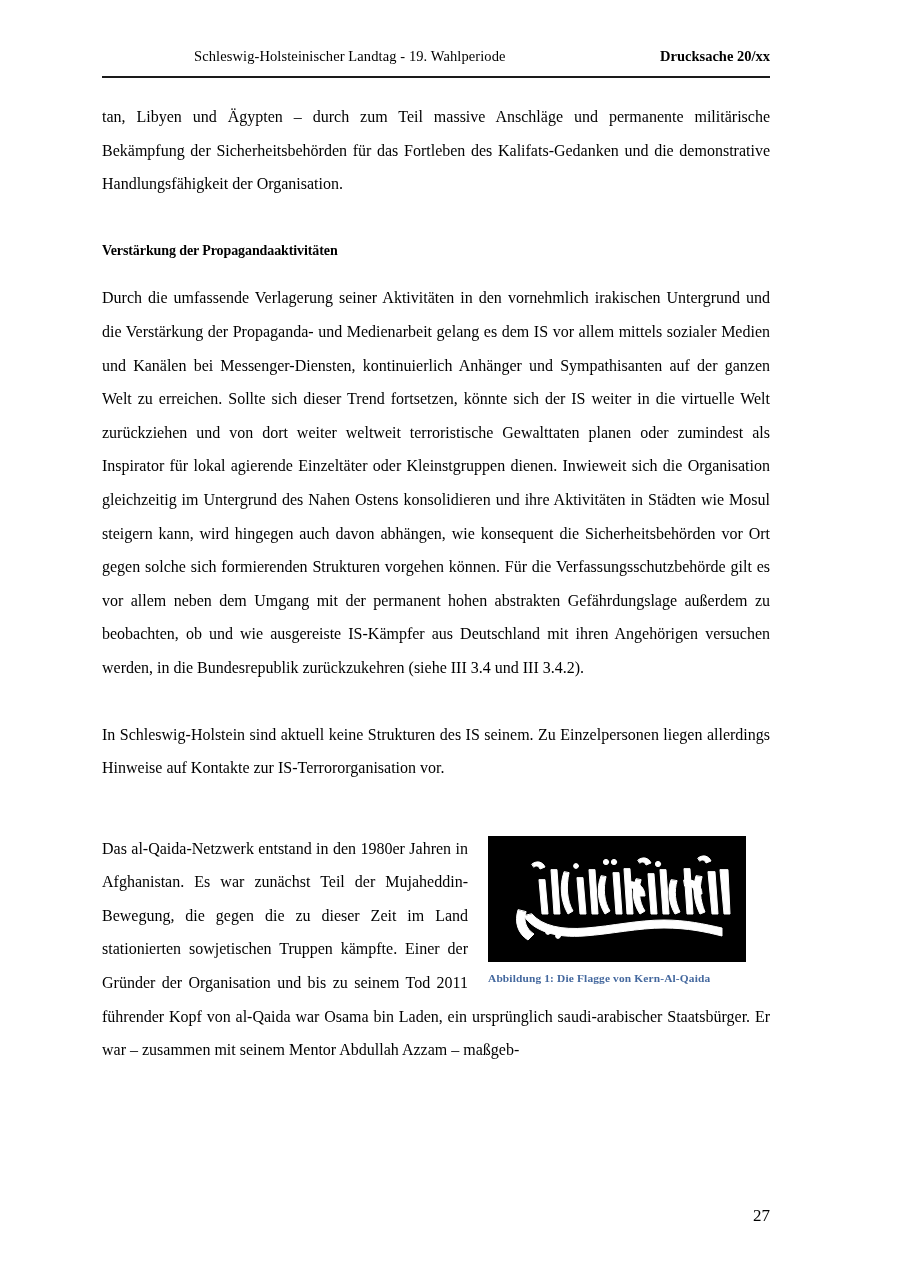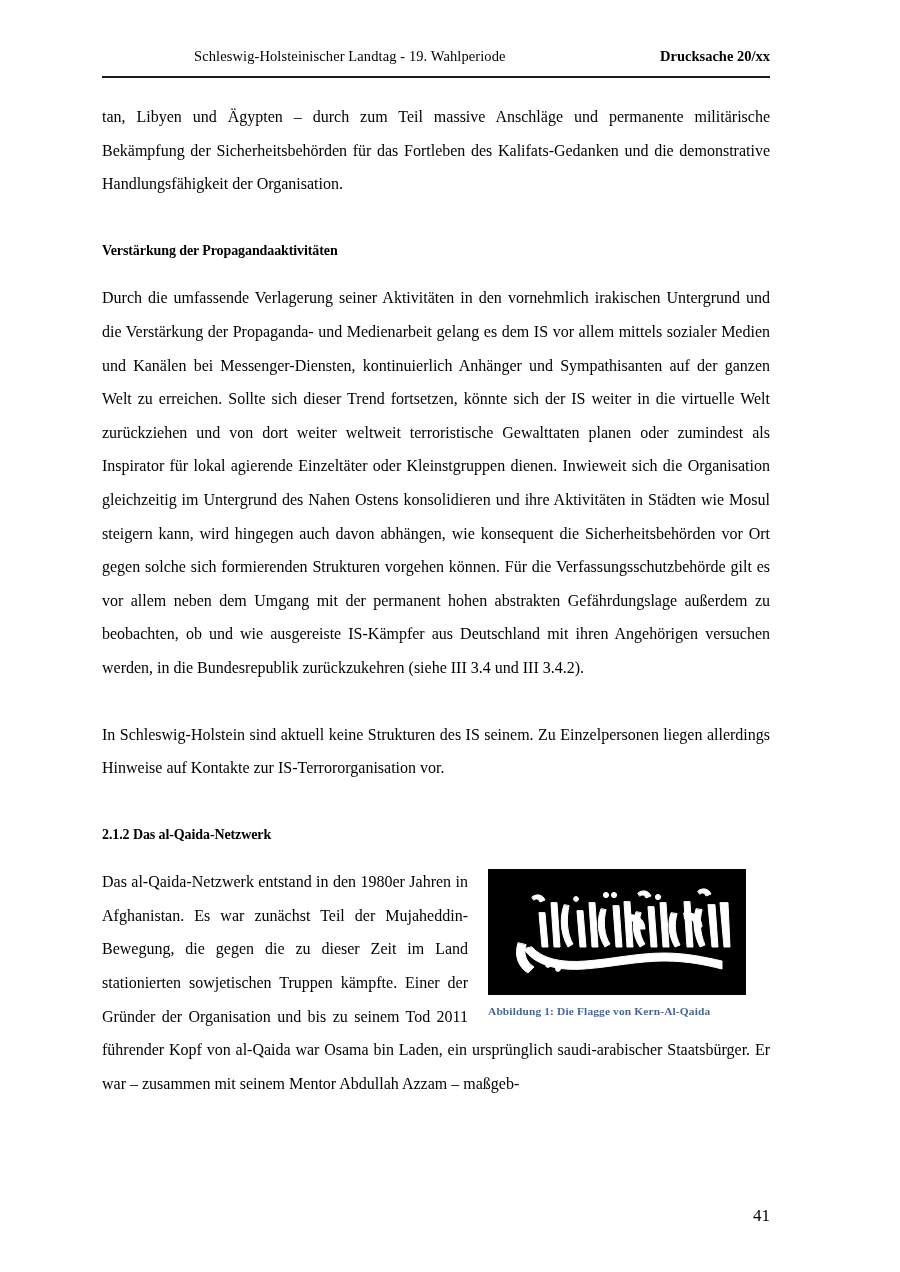--- a/index.html
+++ b/index.html
@@ -139,21 +139,20 @@
     <div class="spacer-sm"></div>
 
     <p class="body">Durch die umfassende Verlagerung seiner Aktivitäten in den vornehmlich irakischen Untergrund und die Verstärkung der Propaganda- und Medienarbeit gelang es dem IS vor allem mittels sozialer Medien und Kanälen bei Messenger-Diensten, kontinuierlich Anhänger und Sympathisanten auf der ganzen Welt zu erreichen. Sollte sich dieser Trend fortsetzen, könnte sich der IS weiter in die virtuelle Welt zurückziehen und von dort weiter weltweit terroristische Gewalttaten planen oder zumindest als Inspirator für lokal agierende Einzeltäter oder Kleinstgruppen dienen. Inwieweit sich die Organisation gleichzeitig im Untergrund des Nahen Ostens konsolidieren und ihre Aktivitäten in Städten wie Mosul steigern kann, wird hingegen auch davon abhängen, wie konsequent die Sicherheitsbehörden vor Ort gegen solche sich formierenden Strukturen vorgehen können. Für die Verfassungsschutzbehörde gilt es vor allem neben dem Umgang mit der permanent hohen abstrakten Gefährdungslage außerdem zu beobachten, ob und wie ausgereiste IS-Kämpfer aus Deutschland mit ihren Angehörigen versuchen werden, in die Bundesrepublik zurückzukehren (siehe III 3.4 und III 3.4.2).</p>
 
     <div class="spacer-lg"></div>
 
     <p class="body">In Schleswig-Holstein sind aktuell keine Strukturen des IS seinem. Zu Einzelpersonen liegen allerdings Hinweise auf Kontakte zur IS-Terrororganisation vor.</p>
 
     <div class="spacer-lg"></div>
 
-    <h2 class="section">2.1.2 Das al-Qaida-Netzwerk</h2>
 
     <div class="spacer-sm"></div>
 
     <div class="clearfix">
 
       <figure class="figure">
         <div class="figure-img">
           <svg class="flag-svg" viewBox="0 0 258 126" preserveAspectRatio="none">
             <rect x="0" y="0" width="258" height="126" fill="#000000"></rect>
             <g fill="#ffffff" stroke="#ffffff" stroke-linecap="round" stroke-linejoin="round">
@@ -194,15 +193,15 @@
           </svg>
         </div>
         <figcaption class="figure-caption">Abbildung 1:  Die Flagge von Kern-Al-Qaida</figcaption>
       </figure>
 
       <p class="body">Das al-Qaida-Netzwerk entstand in den 1980er Jahren in Afghanistan. Es war zunächst Teil der Mujaheddin-Bewegung, die gegen die zu dieser Zeit im Land stationierten sowjetischen Truppen kämpfte. Einer der Gründer der Organisation und bis zu seinem Tod 2011 führender Kopf von al-Qaida war Osama bin Laden, ein ursprünglich saudi-arabischer Staatsbürger. Er war – zusammen mit seinem Mentor Abdullah Azzam – maßgeb-</p>
     </div>
 
   </div>
 
-  <div class="page-number">41</div>
+  <div class="page-number">27</div>
 
 </div>
 
 </body></html>

